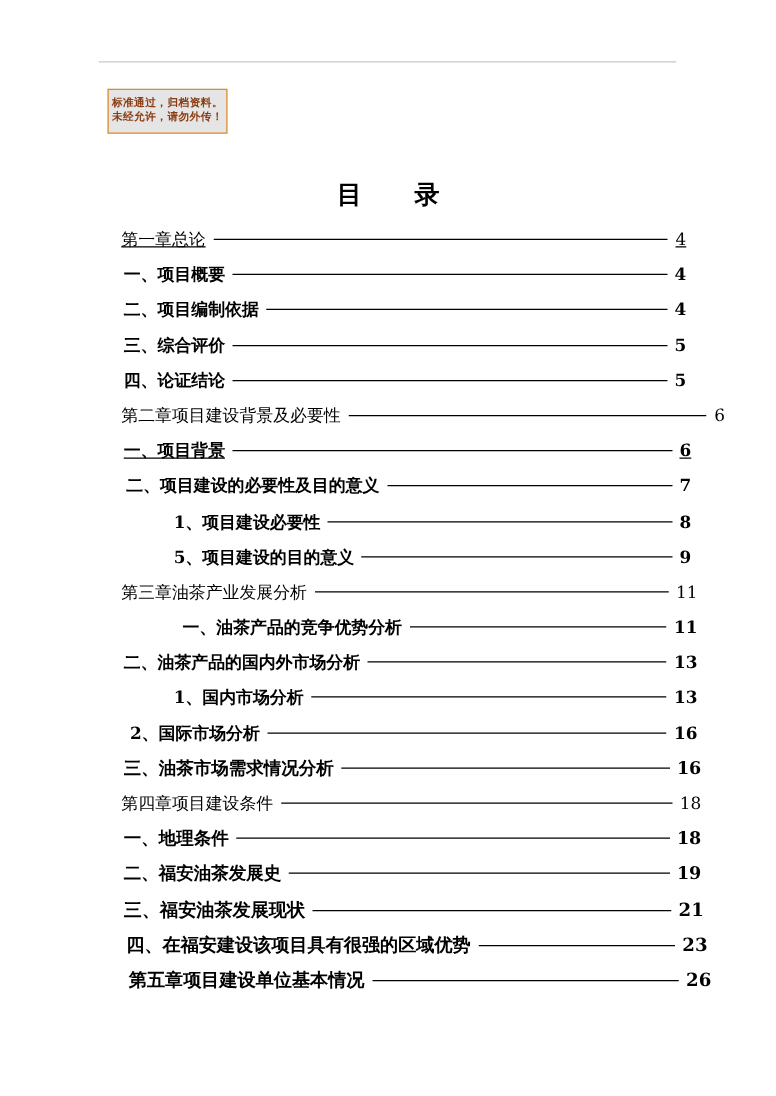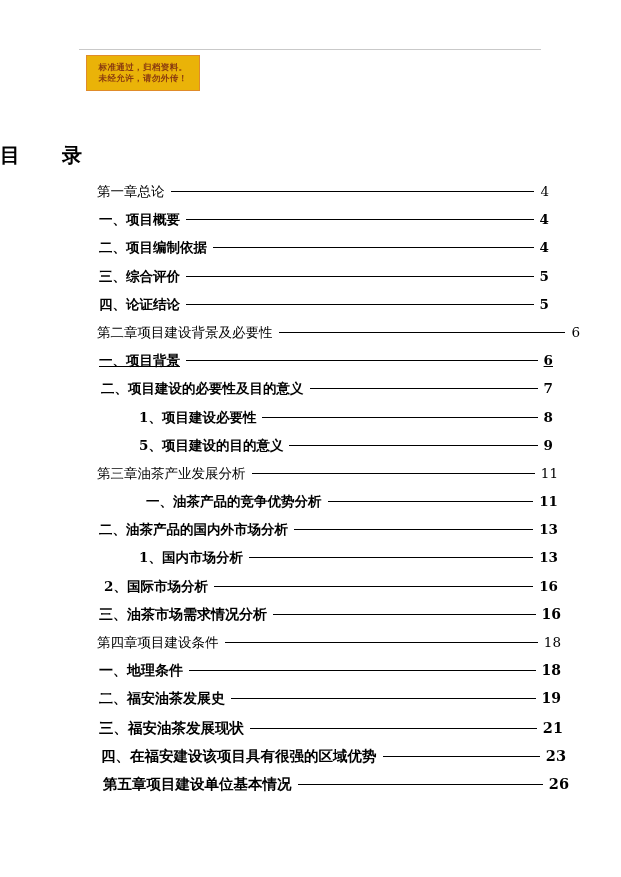--- a/index.html
+++ b/index.html
@@ -28,24 +28,24 @@
     left: 79px;
     top: 49px;
     width: 462px;
     height: 1px;
     background: #c9c9c9;
   }
   
   .stamp {
     position: absolute;
     left: 86px;
-    top: 55px;
-    width: 114px;
+    top: 71px;
+    width: 96px;
     height: 36px;
-    background: #eab308;
+    background: #e5e5e5;
     border: 1px solid #e08b2a;
     box-sizing: border-box;
   }
   .stamp-inner {
     position: absolute;
     left: 0; top: 0;
     width: 100%;
     height: 100%;
     display: flex;
     flex-direction: column;
@@ -61,20 +61,21 @@
     letter-spacing: 0.4px;
     white-space: nowrap;
     filter: blur(0.35px);
   }
   
   .doc-title {
     position: absolute;
     left: 0;
     top: 142px;
     width: 621px;
+    text-align: center;
     font-family: "DejaVu Serif", serif;
     font-size: 20px;
     font-weight: bold;
     letter-spacing: 0px;
     color: #000;
   }
   .doc-title .sp { display: inline-block; width: 42px; }
 
   
   .toc {
@@ -129,21 +130,21 @@
       <div class="stamp-line">标准通过，归档资料。</div>
       <div class="stamp-line">未经允许，请勿外传！</div>
     </div>
   </div>
 
   <div class="doc-title">
     <span>目</span><span class="sp"></span><span>录</span>
   </div>
 
   <div class="toc" id="toc-root">
-      <div class="toc-row" style="padding-left: 97px; padding-right: 72px; height: 28.2px; font-size: 13.5px;">
+      <div class="toc-row" style="padding-left: 97px; padding-right: 72px; height: 28.2px; font-size: 13.5px; text-decoration: underline;">
         <span class="toc-label">第一章总论</span>
         <span class="toc-leader"></span>
         <span class="toc-page">4</span>
       </div>
       <div class="toc-row bold" style="padding-left: 99px; padding-right: 72px; height: 28.2px; font-size: 13.5px;">
         <span class="toc-label">一、项目概要</span>
         <span class="toc-leader"></span>
         <span class="toc-page">4</span>
       </div>
       <div class="toc-row bold" style="padding-left: 99px; padding-right: 72px; height: 28.2px; font-size: 13.5px;">

